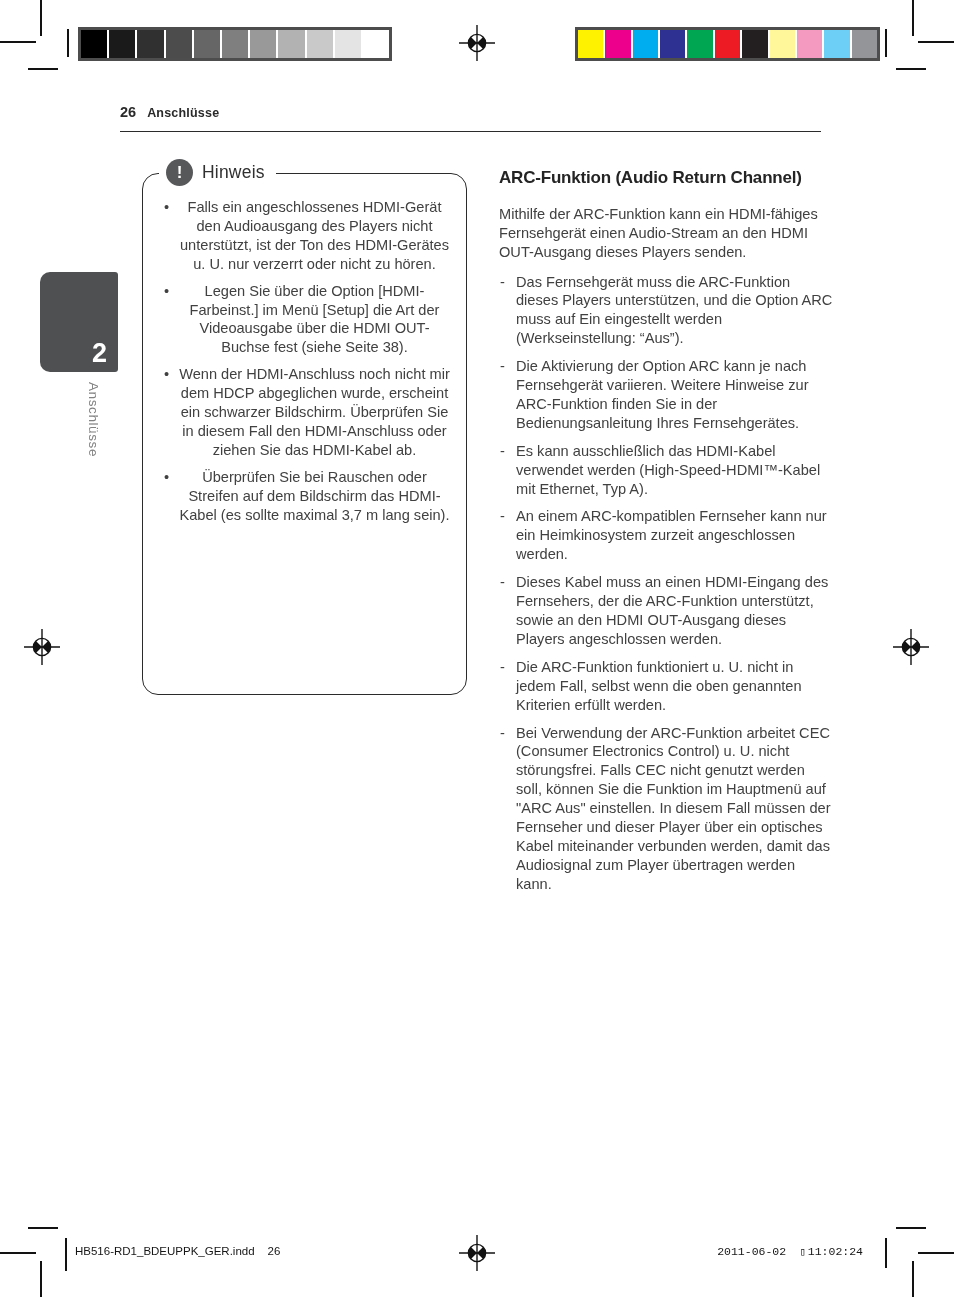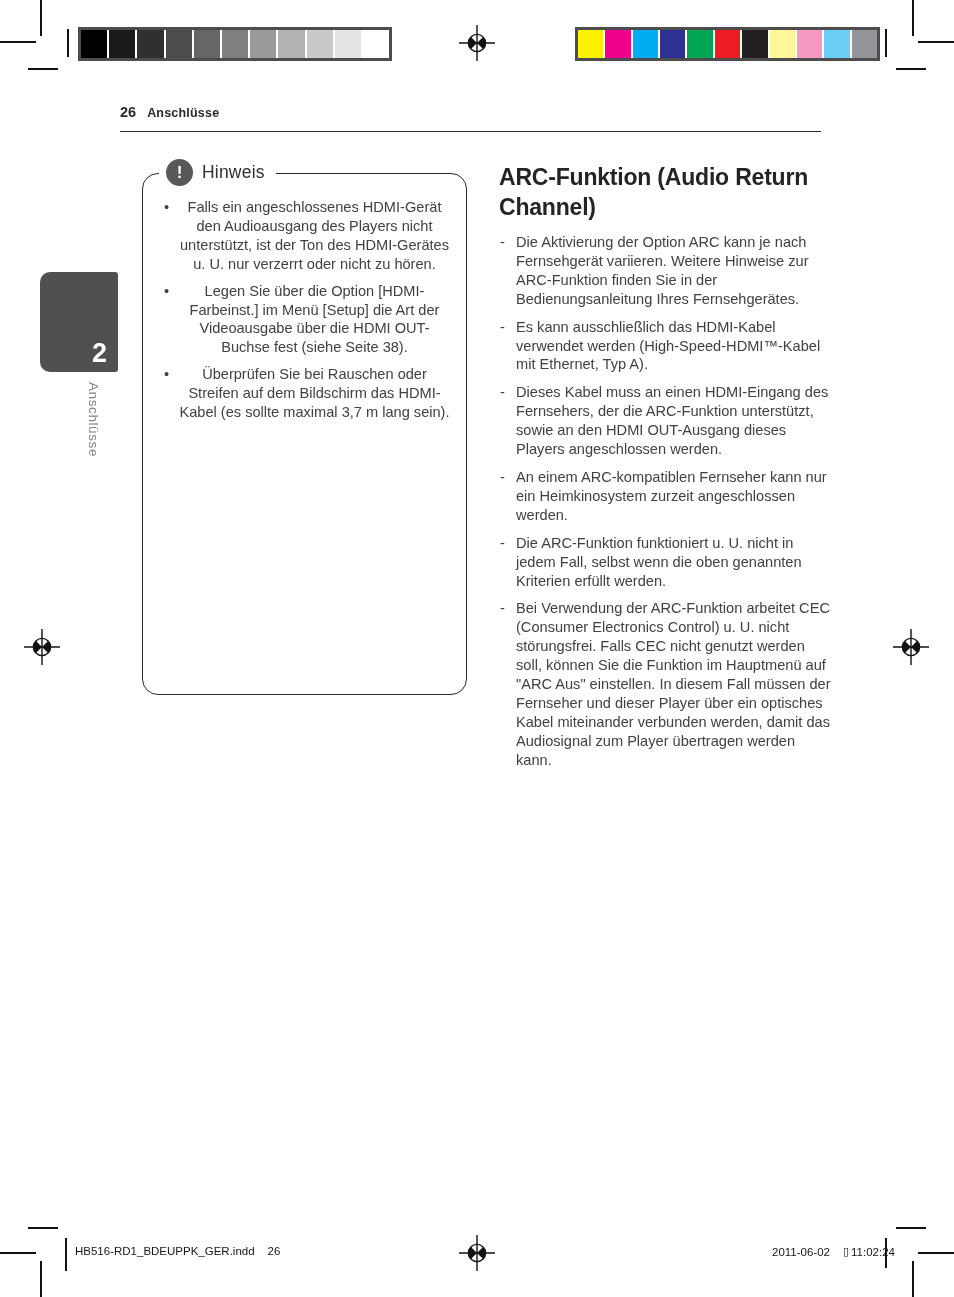--- a/index.html
+++ b/index.html
@@ -51,33 +51,33 @@
   .notetitle .t{font-size:17.5px;color:#303030;letter-spacing:.2px;}
   .notelist{list-style:none;margin:0;padding:24px 16px 0 19px;}
   .notelist li{
     position:relative;padding-left:17px;margin-bottom:8px;
     font-size:14.6px;line-height:18.9px;color:#414141;text-align:center;
   }
   .notelist li::before{content:"\2022";position:absolute;left:2px;color:#414141;}
   
   .article{position:absolute;left:499px;top:163px;width:334px;}
   .article h1{
-    margin:0;font-size:23px;line-height:29.5px;font-weight:bold;color:#242424;
+    margin:0;font-size:17px;line-height:29.5px;font-weight:bold;color:#242424;
     letter-spacing:-.2px;
   }
   .article p{margin:12px 0 0 0;font-size:14.6px;line-height:19px;color:#414141;}
   .dashlist{list-style:none;margin:11px 0 0 0;padding:0;}
   .dashlist li{
     position:relative;padding-left:17px;margin-bottom:9px;
     font-size:14.6px;line-height:18.9px;color:#414141;
   }
   .dashlist li::before{content:"-";position:absolute;left:1px;color:#414141;}
   
   .footer-left{position:absolute;left:75px;top:1245px;font-size:11.5px;color:#161616;display:flex;gap:13px;}
-  .footer-right{position:absolute;right:59px;top:1245px;font-size:11.5px;color:#161616;display:flex;align-items:center;}
+  .footer-right{position:absolute;right:91px;top:1245px;font-size:11.5px;color:#161616;display:flex;align-items:center;font-family:Liberation Mono, monospace;}
   .footer-right .glyph{font-size:11px;margin:0 2px 0 13px;}
 </style>
 </head>
 <body>
 
 <div class="cm" style="left:40px;top:0;width:1.5px;height:36px;"></div>
 <div class="cm" style="left:0;top:41px;width:36px;height:1.5px;"></div>
 <div class="cm" style="left:67px;top:29px;width:1.5px;height:28px;"></div>
 <div class="cm" style="left:28px;top:68px;width:30px;height:1.5px;"></div>
 
@@ -166,31 +166,34 @@
 <div class="chaplabel">Anschlüsse</div>
 
 <div class="notebox">
   <div class="notetitle">
     <span class="noteicon">!</span>
     <span class="t">Hinweis</span>
   </div>
   <ul class="notelist">
       <li>Falls ein angeschlossenes HDMI-Gerät den Audioausgang des Players nicht unterstützt, ist der Ton des HDMI-Gerätes u. U. nur verzerrt oder nicht zu hören.</li>
       <li>Legen Sie über die Option [HDMI-Farbeinst.] im Menü [Setup] die Art der Videoausgabe über die HDMI OUT-Buchse fest (siehe Seite 38).</li>
+      <li>Wenn der HDMI-Anschluss noch nicht mir dem HDCP abgeglichen wurde, erscheint ein schwarzer Bildschirm. Überprüfen Sie in diesem Fall den HDMI-Anschluss oder ziehen Sie das HDMI-Kabel ab.</li>
       <li>Überprüfen Sie bei Rauschen oder Streifen auf dem Bildschirm das HDMI-Kabel (es sollte maximal 3,7 m lang sein).</li>
     </ul>
 </div>
 
 <div class="article">
   <h1>ARC-Funktion (Audio Return Channel)</h1>
+  <p>Mithilfe der ARC-Funktion kann ein HDMI-fähiges Fernsehgerät einen Audio-Stream an den HDMI OUT-Ausgang dieses Players senden.</p>
   <ul class="dashlist">
+      <li>Das Fernsehgerät muss die ARC-Funktion dieses Players unterstützen, und die Option ARC muss auf Ein eingestellt werden (Werkseinstellung: “Aus”).</li>
       <li>Die Aktivierung der Option ARC kann je nach Fernsehgerät variieren. Weitere Hinweise zur ARC-Funktion finden Sie in der Bedienungsanleitung Ihres Fernsehgerätes.</li>
       <li>Es kann ausschließlich das HDMI-Kabel verwendet werden (High-Speed-HDMI™-Kabel mit Ethernet, Typ A).</li>
+      <li>An einem ARC-kompatiblen Fernseher kann nur ein Heimkinosystem zurzeit angeschlossen werden.</li>
       <li>Dieses Kabel muss an einen HDMI-Eingang des Fernsehers, der die ARC-Funktion unterstützt, sowie an den HDMI OUT-Ausgang dieses Players angeschlossen werden.</li>
-      <li>An einem ARC-kompatiblen Fernseher kann nur ein Heimkinosystem zurzeit angeschlossen werden.</li>
       <li>Die ARC-Funktion funktioniert u. U. nicht in jedem Fall, selbst wenn die oben genannten Kriterien erfüllt werden.</li>
       <li>Bei Verwendung der ARC-Funktion arbeitet CEC (Consumer Electronics Control) u. U. nicht störungsfrei. Falls CEC nicht genutzt werden soll, können Sie die Funktion im Hauptmenü auf "ARC Aus" einstellen. In diesem Fall müssen der Fernseher und dieser Player über ein optisches Kabel miteinander verbunden werden, damit das Audiosignal zum Player übertragen werden kann.</li>
     </ul>
 </div>
 
 <div class="footer-left">
   <span>HB516-RD1_BDEUPPK_GER.indd</span>
   <span>26</span>
 </div>
 <div class="footer-right">

